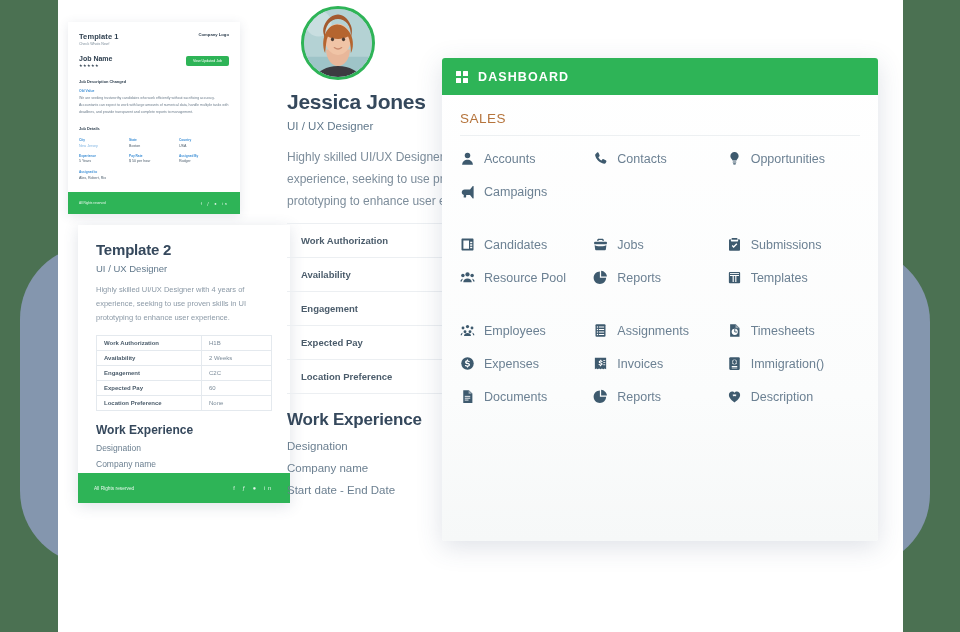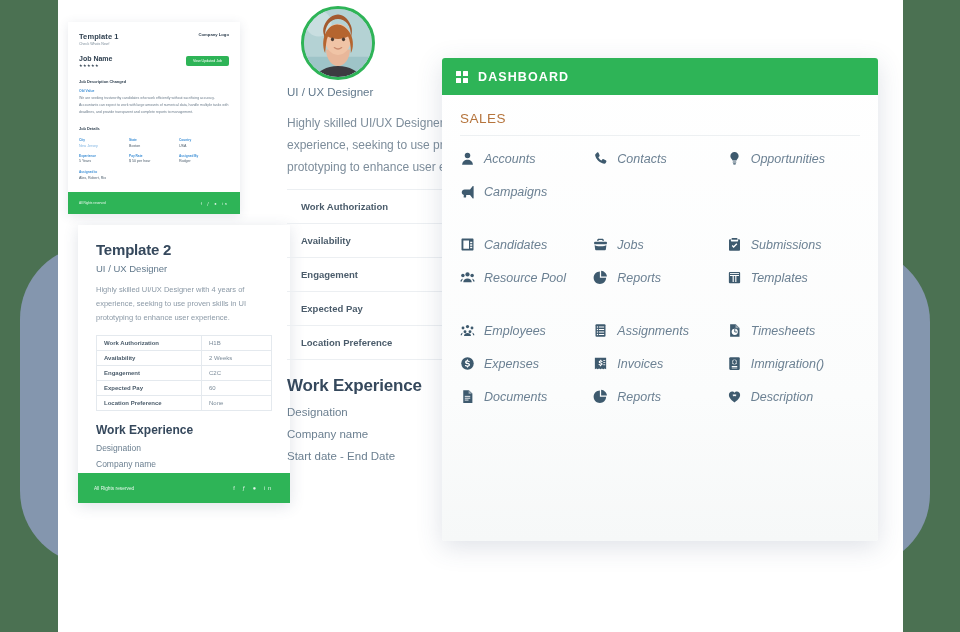--- a/index.html
+++ b/index.html
@@ -157,21 +157,21 @@
     font-size: 13.5px; color: #b5743c; letter-spacing: .5px;
     padding-bottom: 9px; border-bottom: 1px solid #edf0f2;
   }
   .sec + .sec { margin-top: 20px; }
   .sec-grid {
     display: grid; grid-template-columns: 1fr 1fr 1fr;
     row-gap: 0px; margin-top: 6px;
   }
   .mi {
     display: flex; align-items: center; gap: 9px;
-    padding: 9px 0; cursor: pointer; font-style: italic;
+    padding: 9px 0; cursor: pointer;
   }
   .mi .ic { width: 15px; height: 15px; flex: 0 0 15px; color: #3e5a6e; display: flex; align-items: center; justify-content: center; }
   .mi .ic svg { width: 100%; height: 100%; fill: currentColor; display: block; }
   .mi .lb { font-size: 12.5px; color: #6c8193; white-space: nowrap; }
 </style>
 </head>
 <body>
 
 <div class="stage">
 
@@ -294,20 +294,21 @@
           <path d="M24 44c0 10 6 18 13 18s13-8 13-18z" fill="#e8b79a"></path>
           <ellipse cx="37" cy="33" rx="14" ry="17" fill="#f0c4a6"></ellipse>
           <path d="M23 32c-1-14 6-21 14-21s15 7 14 21c1-5 2-9 0-14-3-8-9-12-14-12s-12 4-15 12c-2 5-1 9 1 14z" fill="#a35a2e"></path>
           <path d="M22 30c-2 6-1 14 1 18 1-8 1-14 3-18 5 3 15 4 22 0 2 4 3 10 3 18 3-5 3-14 0-20-4-8-10-11-15-11s-11 4-14 13z" fill="#b5652f"></path>
           <ellipse cx="31" cy="33" rx="1.7" ry="2.1" fill="#4a3b33"></ellipse>
           <ellipse cx="43" cy="33" rx="1.7" ry="2.1" fill="#4a3b33"></ellipse>
           <path d="M33 42q4 3 8 0" stroke="#c98b6e" stroke-width="1.4" fill="none" stroke-linecap="round"></path>
         </g>
       </svg>
     </div>
+    <div class="p-name">Jessica Jones</div>
     <div class="p-role">UI / UX Designer</div>
     <div class="p-desc">Highly skilled UI/UX Designer with 4 years of experience, seeking to use proven skills in UI prototyping to enhance user experience.</div>
     <div class="p-table" id="profile-rows">
         <div class="p-row">Work Authorization</div>
         <div class="p-row">Availability</div>
         <div class="p-row">Engagement</div>
         <div class="p-row">Expected Pay</div>
         <div class="p-row">Location Preference</div>
       </div>
     <div class="p-we">Work Experience</div>

